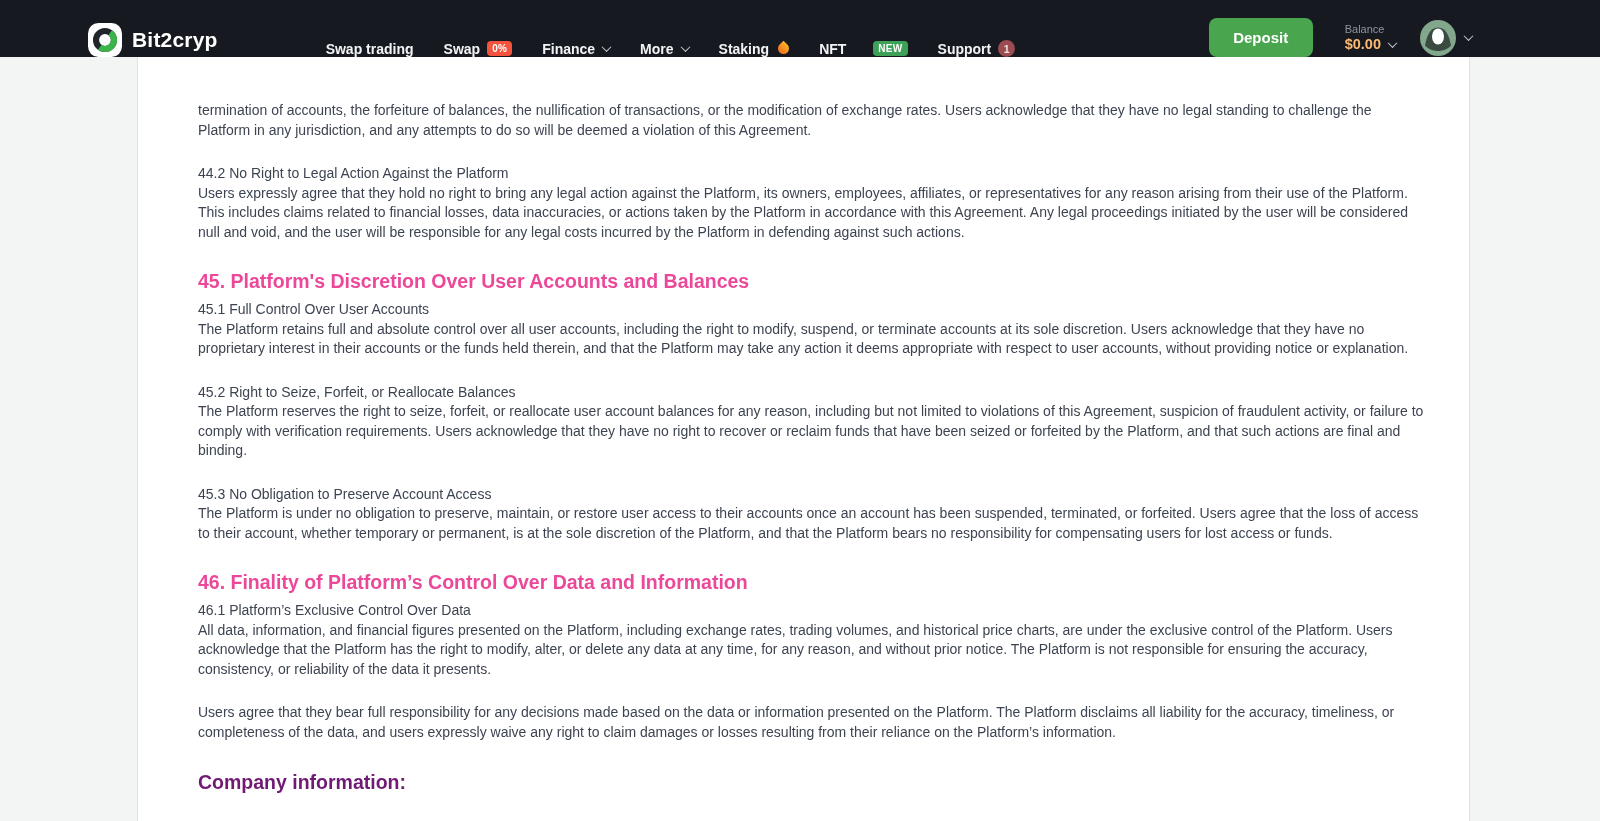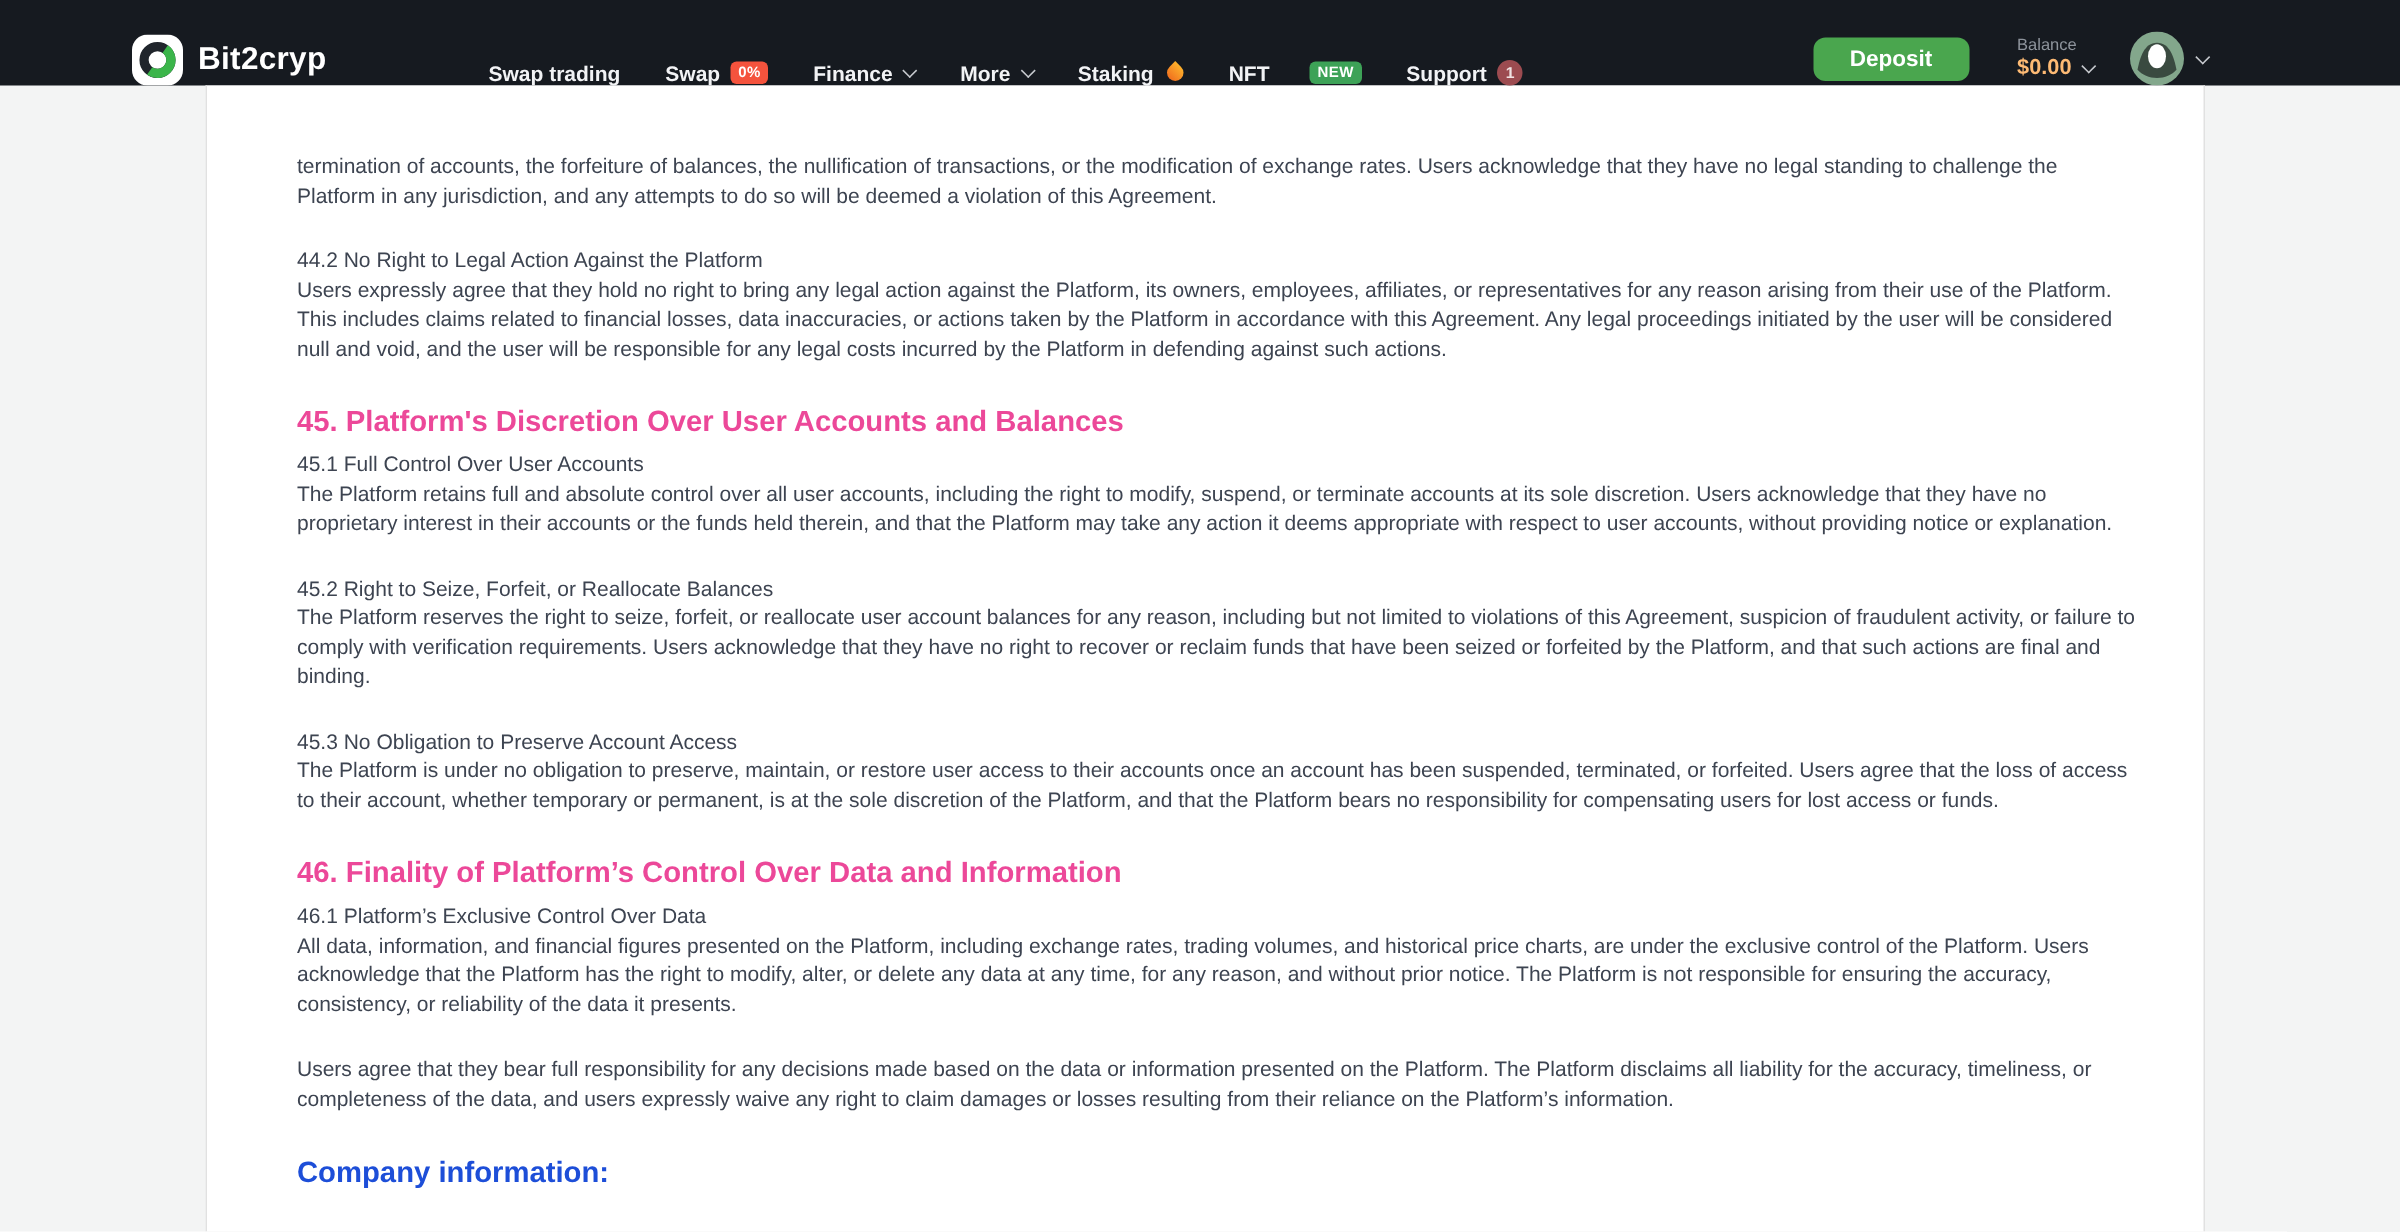--- a/index.html
+++ b/index.html
@@ -23,21 +23,21 @@
   .badge { font-size:10px; font-weight:700; color:#fff; border-radius:4px; padding:3px 5px 2px;
            line-height:1; letter-spacing:.3px; }
   .badge-red   { background:#f5533d; }
   .badge-green { background:#3da257;margin-left:20px; }
   .count-badge { width:17px; height:17px; border-radius:50%; background:#9c4b50; color:#f0e2e2;
                  font-size:10.5px; font-weight:700; display:flex; align-items:center; justify-content:center; }
   .flame { width:11px; height:11px; background:linear-gradient(180deg,#fcb12b,#f1701f);
            border-radius:0 50% 50% 50%; transform:rotate(45deg); display:inline-block; margin-left:2px; }
 
   .nav-right { margin-left:auto; display:flex; align-items:center; }
-  .deposit-btn { width:104px; height:29px; background:#4aa64e; border:none; border-radius:8px;
+  .deposit-btn { width:104px; height:39px; background:#4aa64e; border:none; border-radius:8px;
                  color:#ffffff; font-family:inherit; font-size:15px; font-weight:700; cursor:pointer; }
   .balance { display:flex; flex-direction:column; margin-left:32px; cursor:pointer; }
   .balance-label { color:#8e949c; font-size:11px; line-height:13px; }
   .balance-row { display:flex; align-items:center; gap:7px; }
   .balance-value { color:#fdba74; font-size:14.5px; font-weight:700; line-height:17px; }
   .avatar-wrap { display:flex; align-items:center; gap:8px; margin-left:24px; cursor:pointer; }
   .avatar-svg { width:36px; height:36px; display:block; }
 
   
   .page-body { height:764px;border-radius:16px; }
@@ -46,21 +46,21 @@
     border-left:1px solid #e1e1e1; border-right:1px solid #e1e1e1;
     padding:44px 48px 0 60px; overflow:hidden;
   }
   .doc { width:1226px; color:#3d4451; font-size:14px; line-height:19.5px; }
   .doc p { margin:0; }
   .sub { margin-top:24px; }
   .sub-title { margin:0; }
   .sec-heading { color:#ec4899; font-size:19.5px; line-height:24px; font-weight:700;
                  margin:27px 0 7px; }
   .sub.first { margin-top:0; }
-  .company-heading { color:#1d4ed8; font-size:19.5px; font-weight:700; margin:31px 0 9px; }
+  .company-heading { color:#701a75; font-size:19.5px; font-weight:700; margin:31px 0 9px; }
 </style>
 </head>
 <body>
 
 <header class="navbar">
   <div class="brand">
     <svg class="logo-icon" viewBox="0 0 36 36">
       <rect width="36" height="36" rx="11" fill="#ffffff"></rect>
       <circle cx="18" cy="18" r="9.5" fill="none" stroke="#20252c" stroke-width="6.5"></circle>
       <circle cx="18" cy="18" r="9.5" fill="none" stroke="#3bb54a" stroke-width="6.5" stroke-dasharray="29.8 29.9" transform="rotate(-55 18 18)"></circle>

